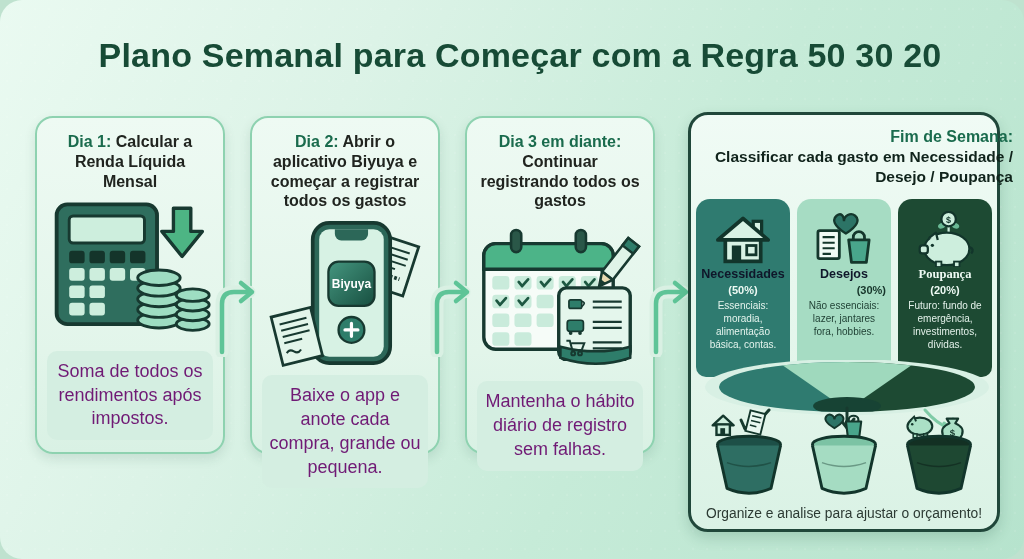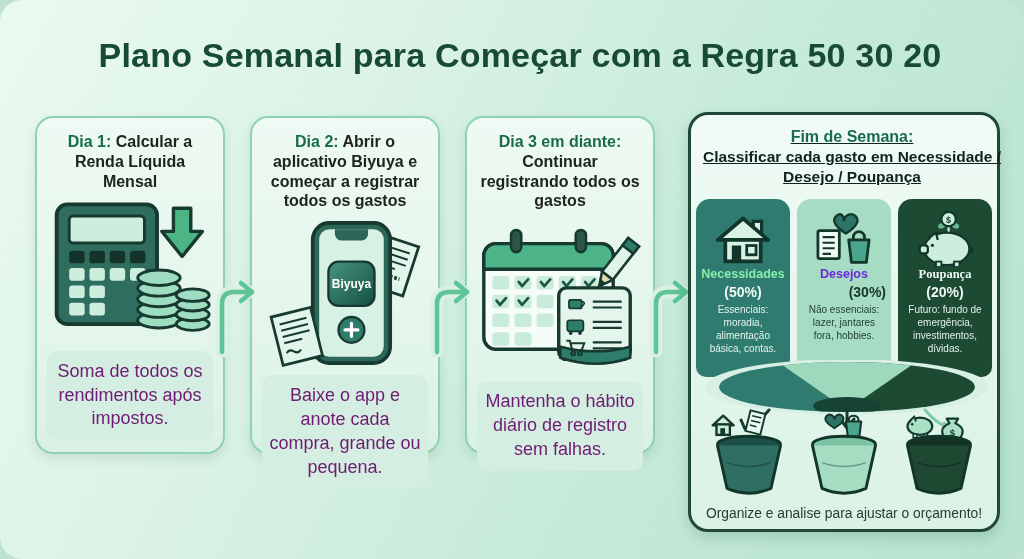--- a/index.html
+++ b/index.html
@@ -40,32 +40,32 @@
   .flow-arrow{position:absolute;top:252px;}
   .fa-1{left:213px}.fa-2{left:428px}.fa-3{left:647px}
   
   .weekend-card{
     position:absolute;left:688px;top:112px;width:312px;height:420px;box-sizing:border-box;
     background:linear-gradient(180deg,#f0fbf5 0%,#e2f5ea 65%,#daf2e5 100%);
     border:3px solid #20473a;border-radius:20px;
     box-shadow:0 6px 14px rgba(23,77,55,.18);
   }
   .weekend-heading{
-    position:absolute;top:12px;left:8px;width:100%;text-align:center;
-    font-size:15.5px;font-weight:700;line-height:1.28;color:#10231b;text-decoration:underline;
+    position:absolute;top:12px;left:16px;width:100%;text-align:right;
+    font-size:15.5px;font-weight:700;line-height:1.28;color:#10231b;
   }
   .weekend-heading .hl{display:block;font-size:16px;}
   .categories{position:absolute;top:84px;left:5px;right:5px;display:flex;gap:7px;justify-content:center;}
   .category{
     width:94px;height:178px;border-radius:14px 14px 10px 10px;box-sizing:border-box;
     padding:12px 5px 0;text-align:center;
   }
   .cat-icon{height:56px;display:flex;align-items:center;justify-content:center;}
   .cat-name{font-weight:800;font-size:12.5px;line-height:1.25;}
-  .cat-percent{font-weight:800;font-size:14px;line-height:1.3;}
+  .cat-percent{font-weight:800;font-size:11px;line-height:1.3;}
   .cat-desc{font-size:10px;line-height:1.3;margin-top:2px;opacity:.95;}
   .funnel{position:absolute;left:6px;top:245px;}
   .buckets{position:absolute;top:293px;left:0;right:0;display:flex;justify-content:space-between;padding:0 14px;}
   .weekend-footer{
     position:absolute;bottom:8px;left:0;width:100%;text-align:center;
     font-size:13.8px;color:#2c3a33;font-weight:500;
   }
   svg text{font-family:"Liberation Sans",sans-serif;}
 </style>
 </head>
@@ -244,36 +244,36 @@
       <div class="category" style="background: rgb(47, 123, 112);">
         <div class="cat-icon" style="color: rgb(238, 250, 244);">
           <svg width="62" height="54" viewBox="0 0 66 58">
             <rect x="44" y="10" width="9" height="14" fill="#d8f2e4" stroke="#12352b" stroke-width="3.5"></rect>
             <rect x="14" y="28" width="38" height="25" fill="#d8f2e4" stroke="#12352b" stroke-width="4"></rect>
             <path d="M6,30 L33,7 L60,30 Z" fill="#d8f2e4" stroke="#12352b" stroke-width="4" stroke-linejoin="round"></path>
             <rect x="21" y="36" width="10" height="17" fill="#12352b"></rect>
             <rect x="37" y="36" width="10" height="10" fill="#d8f2e4" stroke="#12352b" stroke-width="3"></rect>
           </svg>
         </div>
-        <div class="cat-name" style="color: #86efac;">Necessidades</div>
+        <div class="cat-name" style="color: #0f172a;">Necessidades</div>
         <div class="cat-percent" style="color: rgb(238, 250, 244);">(50%)</div>
         <div class="cat-desc" style="color: rgb(238, 250, 244);">Essenciais: moradia, alimentação básica, contas.</div>
       </div>
 
       <div class="category" style="background: rgb(166, 220, 195);">
         <div class="cat-icon">
           <svg width="64" height="54" viewBox="0 0 66 58">
             <path d="M37,14 c0,-6 7,-10 12,-6 c5,4 3,11 -10,19 c-13,-8 -15,-15 -10,-19 c5,-4 8,0 8,6 z" transform="translate(-4,-4)" fill="#2c7466" stroke="#14372c" stroke-width="2.5"></path>
             <rect x="5" y="20" width="23" height="30" rx="2" fill="#f0faf5" stroke="#14372c" stroke-width="3"></rect>
             <path d="M10,27 h13 M10,33 h13 M10,39 h13 M10,45 h9" stroke="#14372c" stroke-width="2.2"></path>
             <path d="M38,30 h22 l-3,24 h-16 z" fill="#49a58b" stroke="#14372c" stroke-width="3" stroke-linejoin="round"></path>
             <path d="M43,30 v-3 a6,6 0 0 1 12,0 v3" stroke="#14372c" stroke-width="3" fill="none"></path>
           </svg>
         </div>
-        <div class="cat-name" style="color: #6d28d9;">Desejos</div>
+        <div class="cat-name" style="color: #0f172a;">Desejos</div>
         <div class="cat-percent" style="color: rgb(22, 53, 42); text-align: right;">(30%)</div>
         <div class="cat-desc" style="color: rgb(22, 53, 42);">Não essenciais: lazer, jantares fora, hobbies.</div>
       </div>
 
       <div class="category" style="background: rgb(29, 74, 51);">
         <div class="cat-icon">
           <svg width="66" height="56" viewBox="0 0 72 62">
             <line x1="40" y1="24" x2="40" y2="14" stroke="#cdeedd" stroke-width="2.5"></line>
             <ellipse cx="33" cy="16" rx="5" ry="3" fill="#69b894" transform="rotate(-25 33 16)"></ellipse>
             <ellipse cx="47" cy="16" rx="5" ry="3" fill="#69b894" transform="rotate(25 47 16)"></ellipse>

